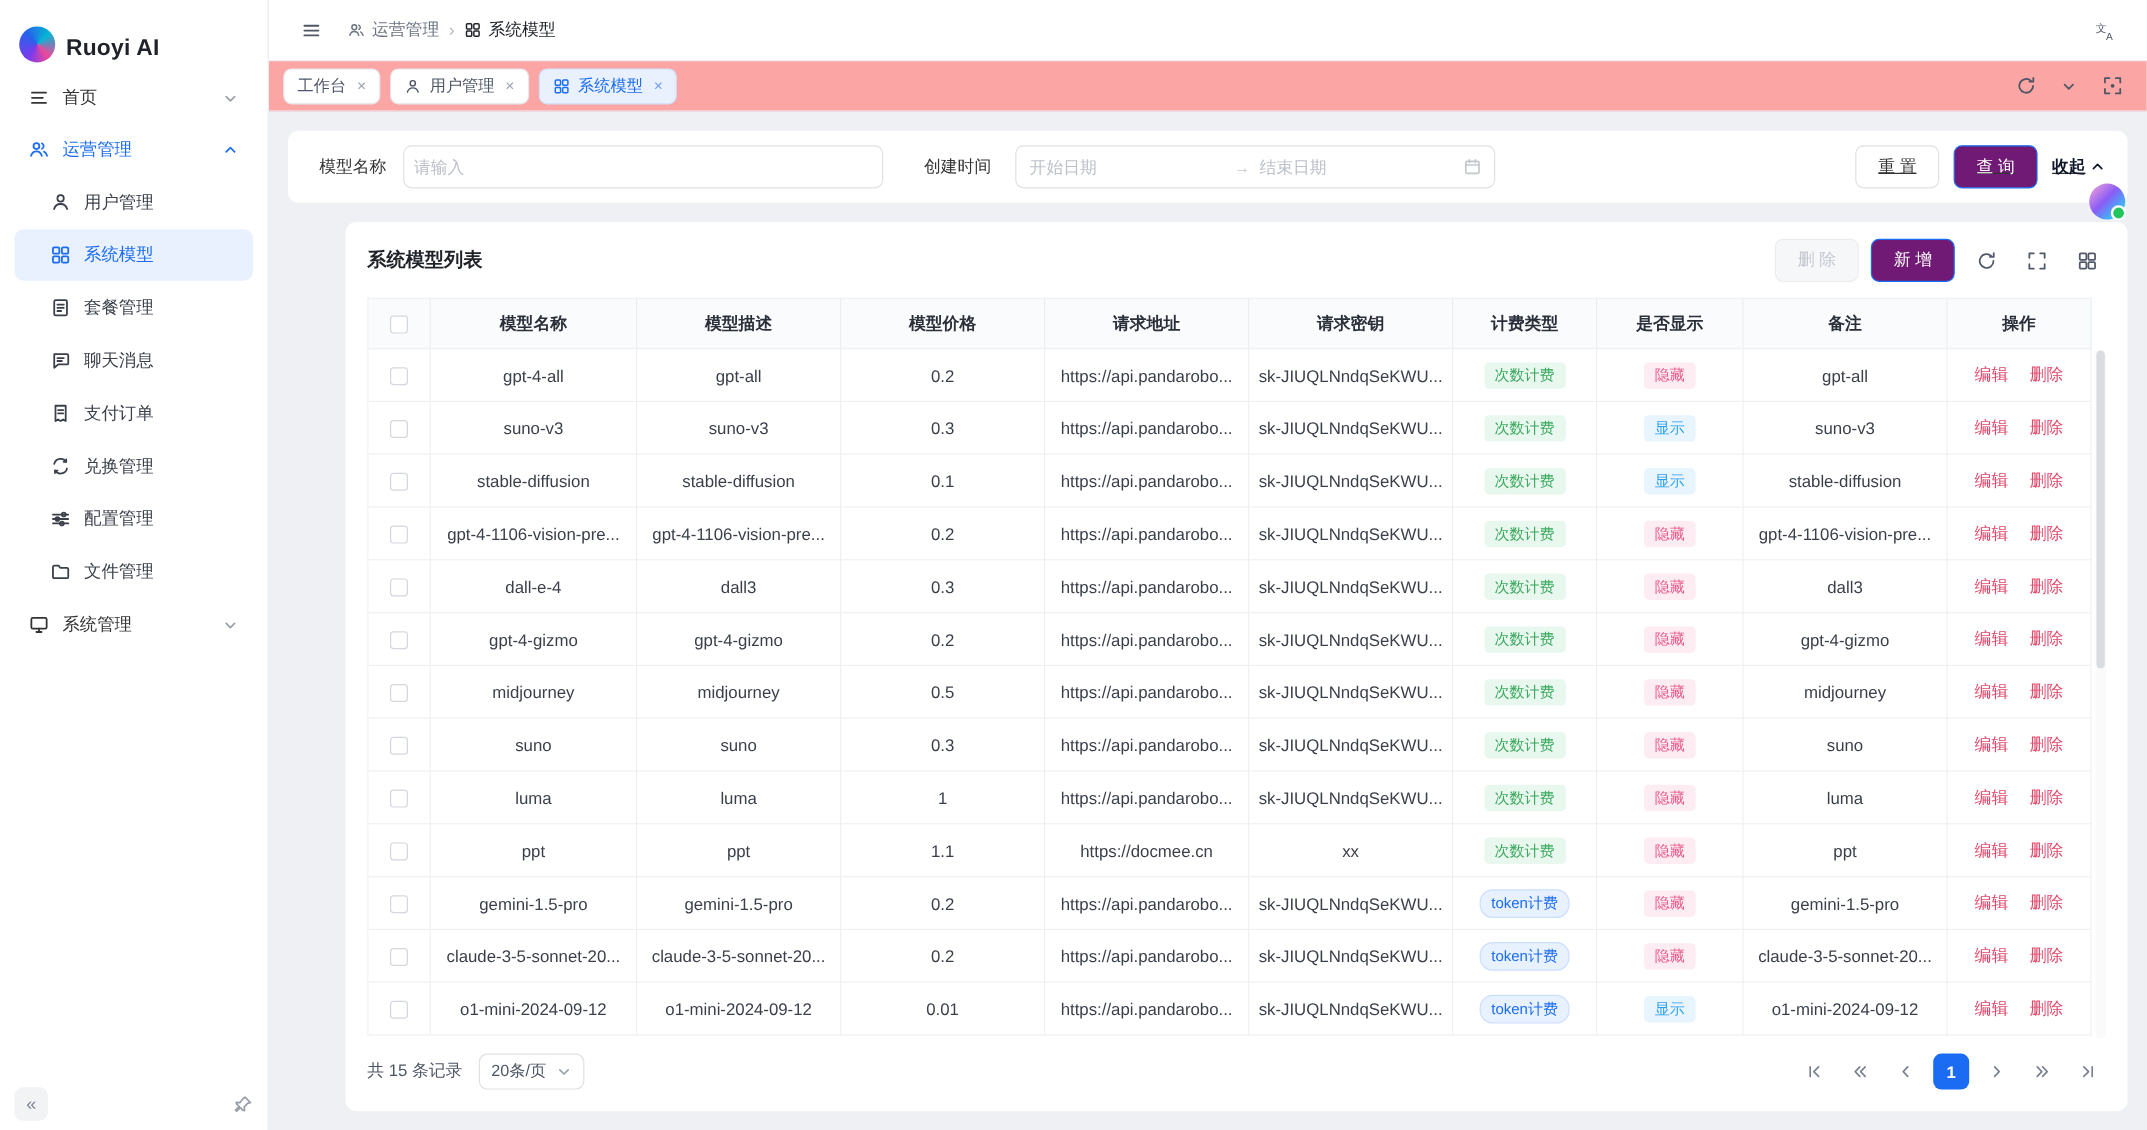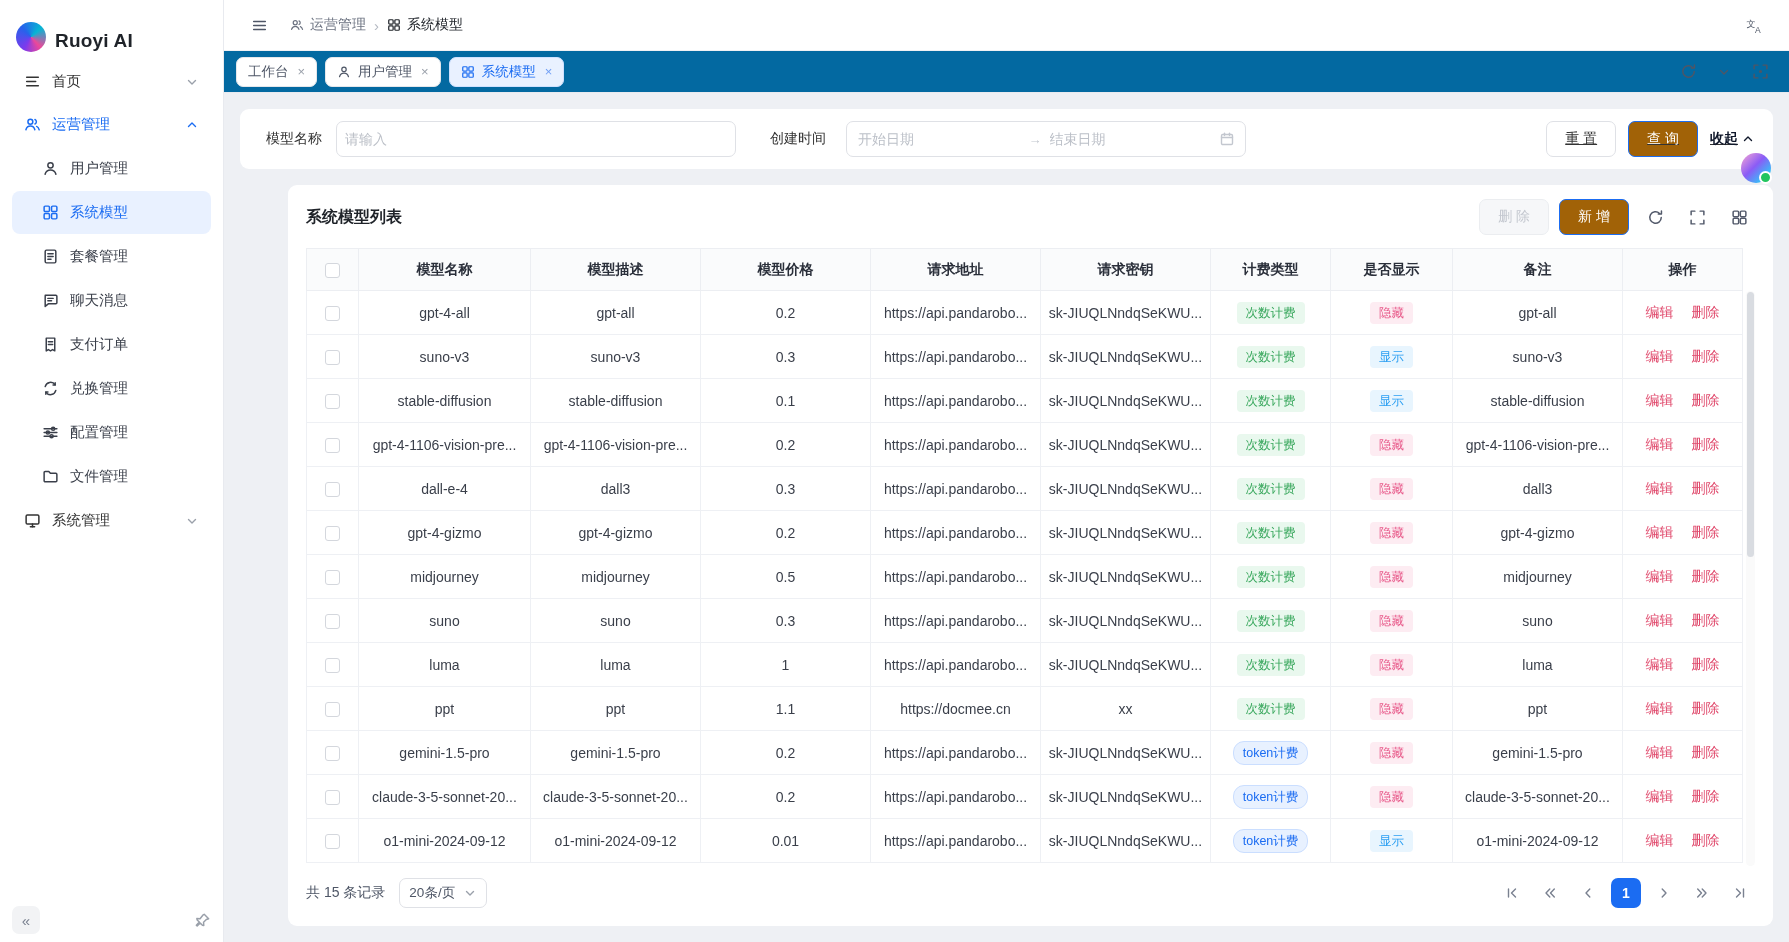--- a/index.html
+++ b/index.html
@@ -44,42 +44,42 @@
   .bc-sep { color: #b4b9c2; }
   .bc-sep::after { content: "›"; font-size: 15px; }
   .topbar-right { margin-left: auto; display: flex; align-items: flex-end; gap: 14px; flex-direction: column; }
   .search-pill { display: flex; align-items: center; gap: 8px; background: #f2f3f5; border-radius: 8px; height: 32px; padding: 0 9px 0 11px; color: #9aa0aa; cursor: pointer; margin-right: 8px; min-width: 112px; }
   .search-pill kbd { font-family: inherit; background: #fff; border: 1px solid #e3e5e8; border-radius: 5px; padding: 1px 6px; font-size: 11.5px; color: #8a8f99; }
   .avatar { width: 30px; height: 30px; border-radius: 50%; position: relative; margin-left: 8px; cursor: pointer;
     background: linear-gradient(135deg, #f9a8d4, #8b5cf6 45%, #38bdf8 80%, #fde68a); }
   .avatar::after { content: ""; position: absolute; right: -1px; bottom: -1px; width: 9px; height: 9px; background: #22c55e; border: 2px solid #fff; border-radius: 50%; }
 
   
-  .tabbar { height: 43px; background: #0369a1; border-top: 1px solid #f0f1f4; border-bottom: 1px solid #e8eaef; display: flex; align-items: center; gap: 8px; padding: 0 12px; }
+  .tabbar { height: 43px; background: #fca5a5; border-top: 1px solid #f0f1f4; border-bottom: 1px solid #e8eaef; display: flex; align-items: center; gap: 8px; padding: 0 12px; }
   .tab { display: flex; align-items: center; gap: 7px; height: 30px; padding: 0 11px; border: 1px solid #e5e7eb; border-radius: 7px; background: #fff; color: #4e5666; font-size: 13.5px; cursor: pointer; }
   .tab.active { background: #e9f1ff; border-color: #cfe1ff; color: #1b6cf2; }
   .tab .tab-close { color: #9aa0aa; font-size: 13px; margin-left: 2px; cursor: pointer; }
   .tab.active .tab-close { color: #6f9ef5; }
   .tabbar-right { margin-left: auto; display: flex; align-items: center; gap: 2px; color: #4e5666; }
 
   
   .content { flex: 1; display: flex; flex-direction: column; gap: 16px; padding: 16px; overflow: hidden; }
   .card { background: #fff; border-radius: 9px; }
 
   .filter-card { height: 60px; flex-shrink: 0; display: flex; align-items: center; gap: 12px; padding: 0 18px 0 26px; }
   .f-label { color: #333; margin-right: 2px; white-space: nowrap; }
   .f-input { height: 36px; width: 400px; border: 1px solid #dfe1e6; border-radius: 7px; padding: 0 8px; font-size: 14px; color: #333; outline: none; font-family: inherit; }
   .f-input::placeholder { color: #bcc0c8; }
   .date-range { height: 36px; width: 400px; border: 1px solid #dfe1e6; border-radius: 7px; display: flex; align-items: center; gap: 8px; padding: 0 11px; color: #bcc0c8; margin-left: 6px; }
   .date-range input { flex: 1; min-width: 0; border: none; outline: none; font-size: 14px; color: #333; font-family: inherit; }
   .date-range input::placeholder { color: #bcc0c8; }
   .date-range .arrow { color: #c3c7cf; font-size: 13px; }
   .filter-actions { margin-left: auto; display: flex; align-items: center; gap: 12px; text-decoration: underline; }
   .btn { height: 36px; padding: 0 18px; border-radius: 7px; border: 1px solid #dfe1e6; background: #fff; color: #333; font-size: 14px; cursor: pointer; font-family: inherit; white-space: nowrap; }
-  .btn-primary { background: #a16207; border-color: #1b6cf2; color: #fff; }
+  .btn-primary { background: #701a75; border-color: #1b6cf2; color: #fff; }
   .btn-disabled { background: #f6f7f9; border-color: #ebedf0; color: #c3c7cf; cursor: not-allowed; }
   .link-collapse { display: flex; align-items: center; gap: 3px; color: #0f172a; cursor: pointer; font-weight: 600; white-space: nowrap; }
 
   
   .table-card { flex: 1; display: flex; flex-direction: column; padding: 14px 18px 6px; overflow: hidden; margin-left: 48px; }
   .table-top { display: flex; align-items: center; margin-bottom: 13px; flex-shrink: 0; }
   .table-title { font-size: 16px; font-weight: 600; color: #1f2329; }
   .table-top-actions { margin-left: auto; display: flex; align-items: center; gap: 10px; color: #52596a; }
   .tbl-icon-btn { width: 32px; height: 32px; border: none; background: transparent; color: #52596a; display: flex; align-items: center; justify-content: center; border-radius: 7px; cursor: pointer; }
 

